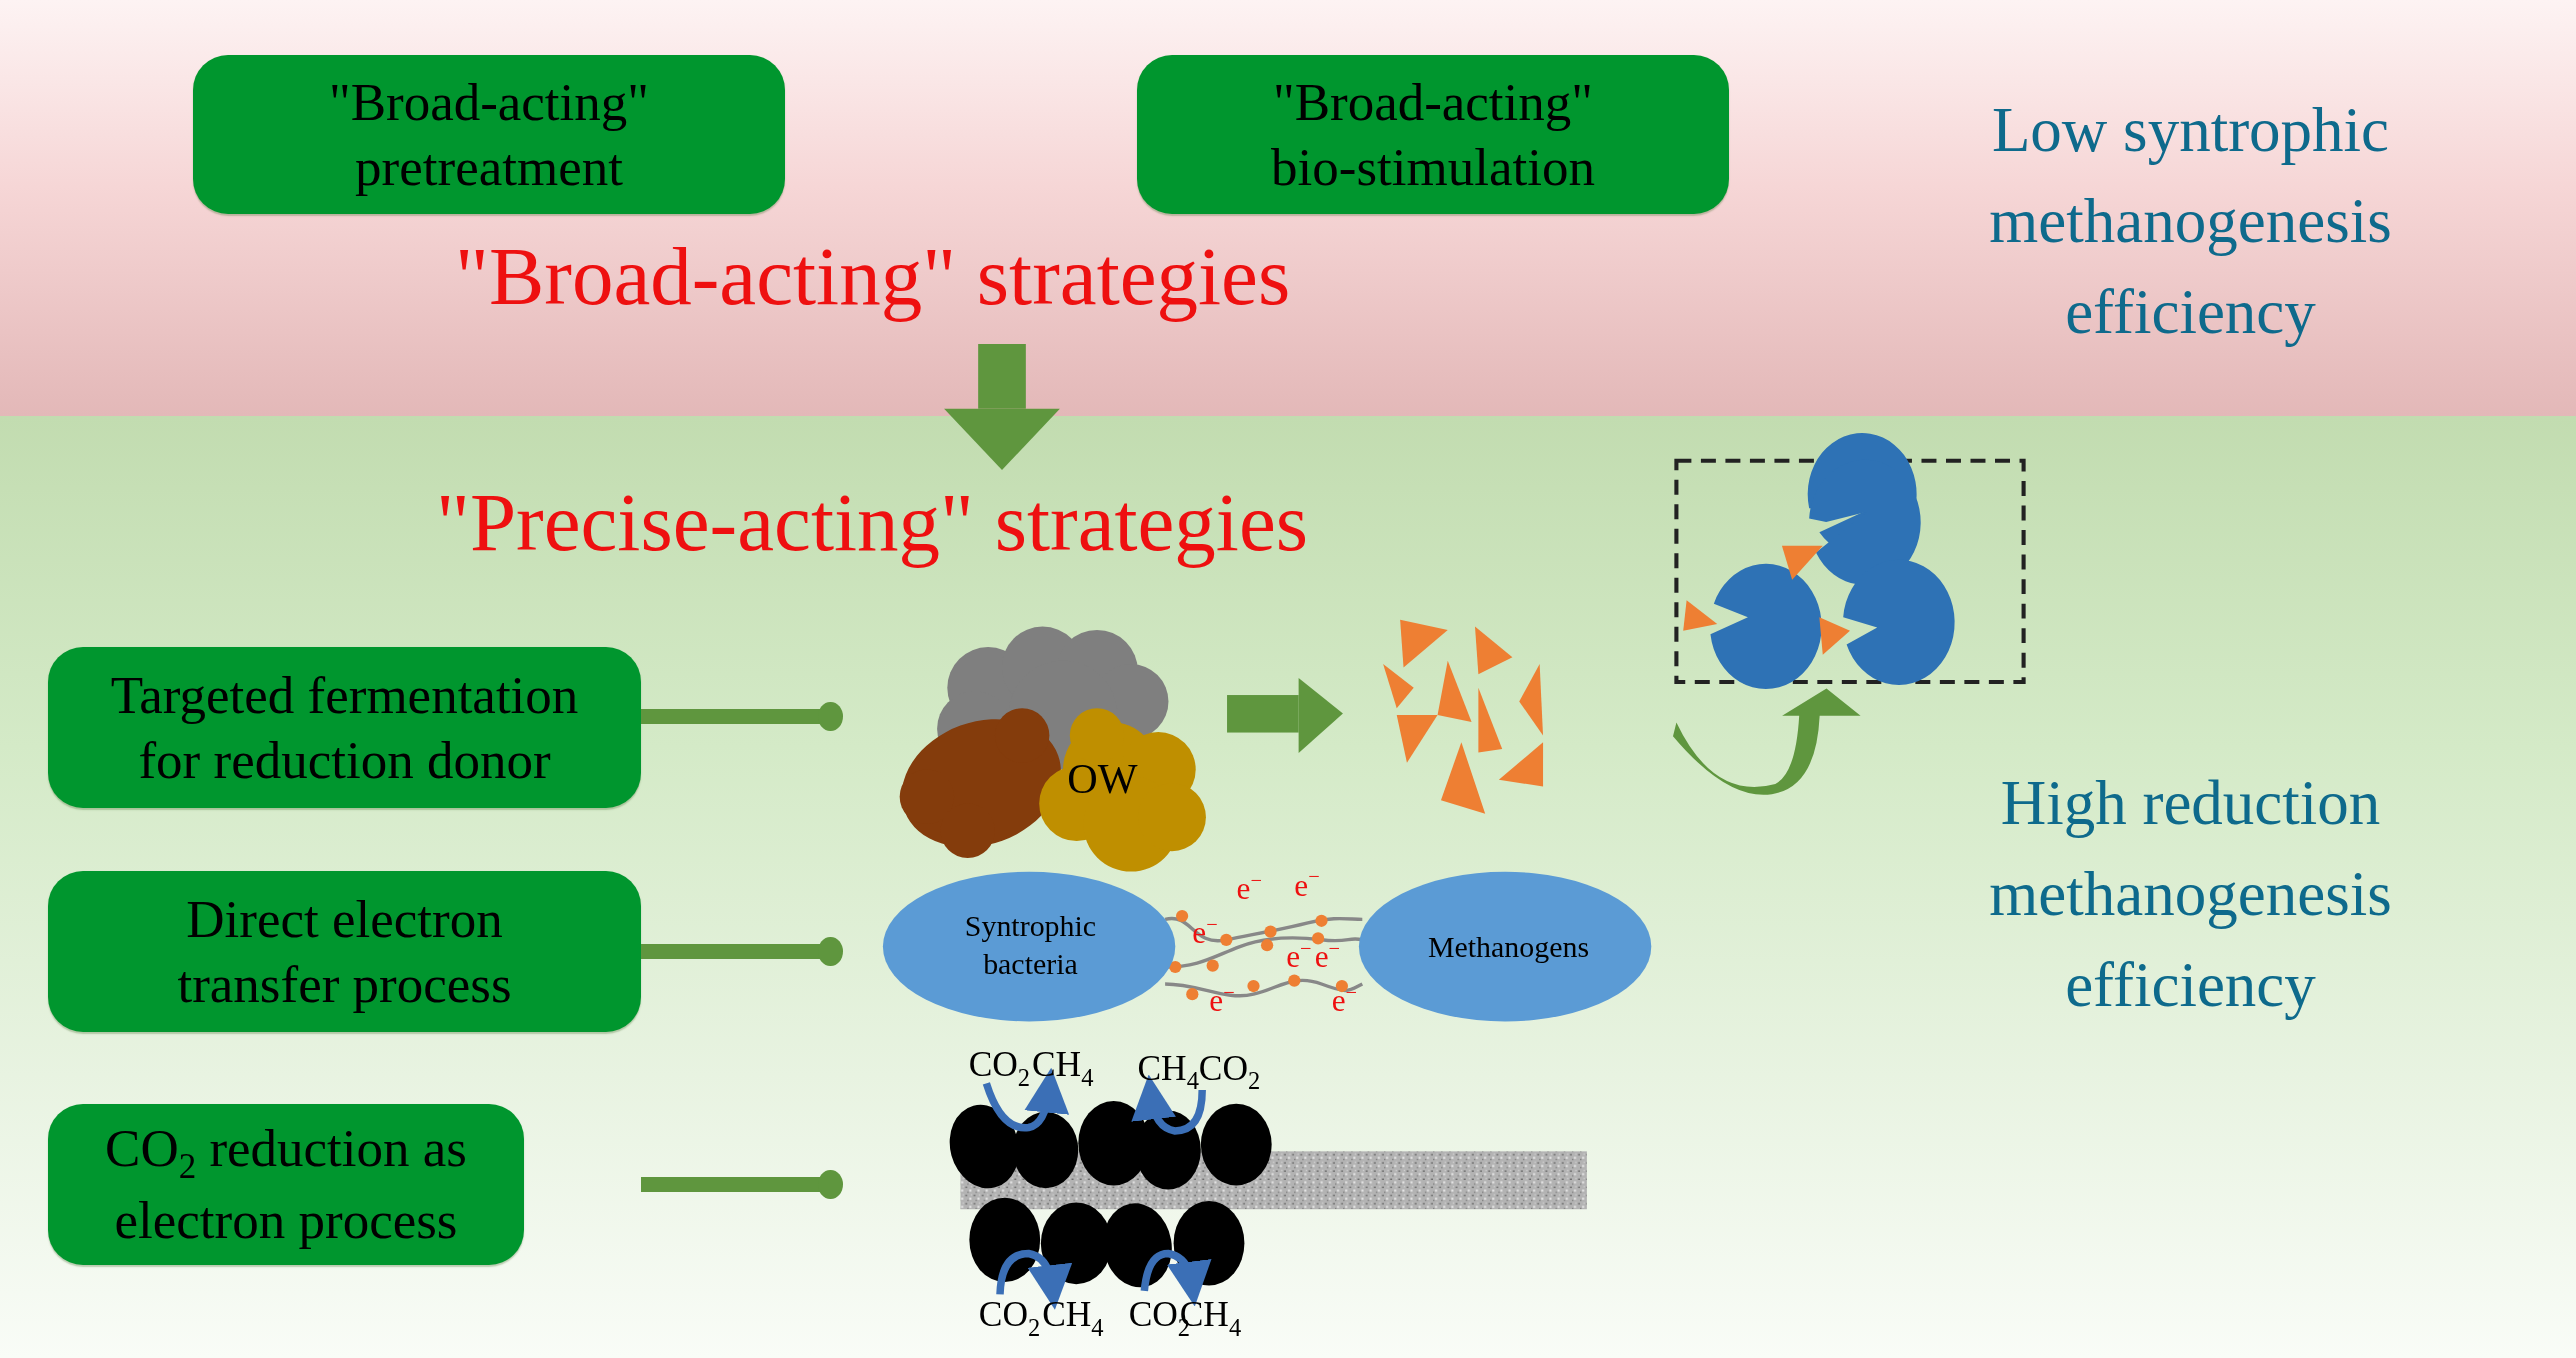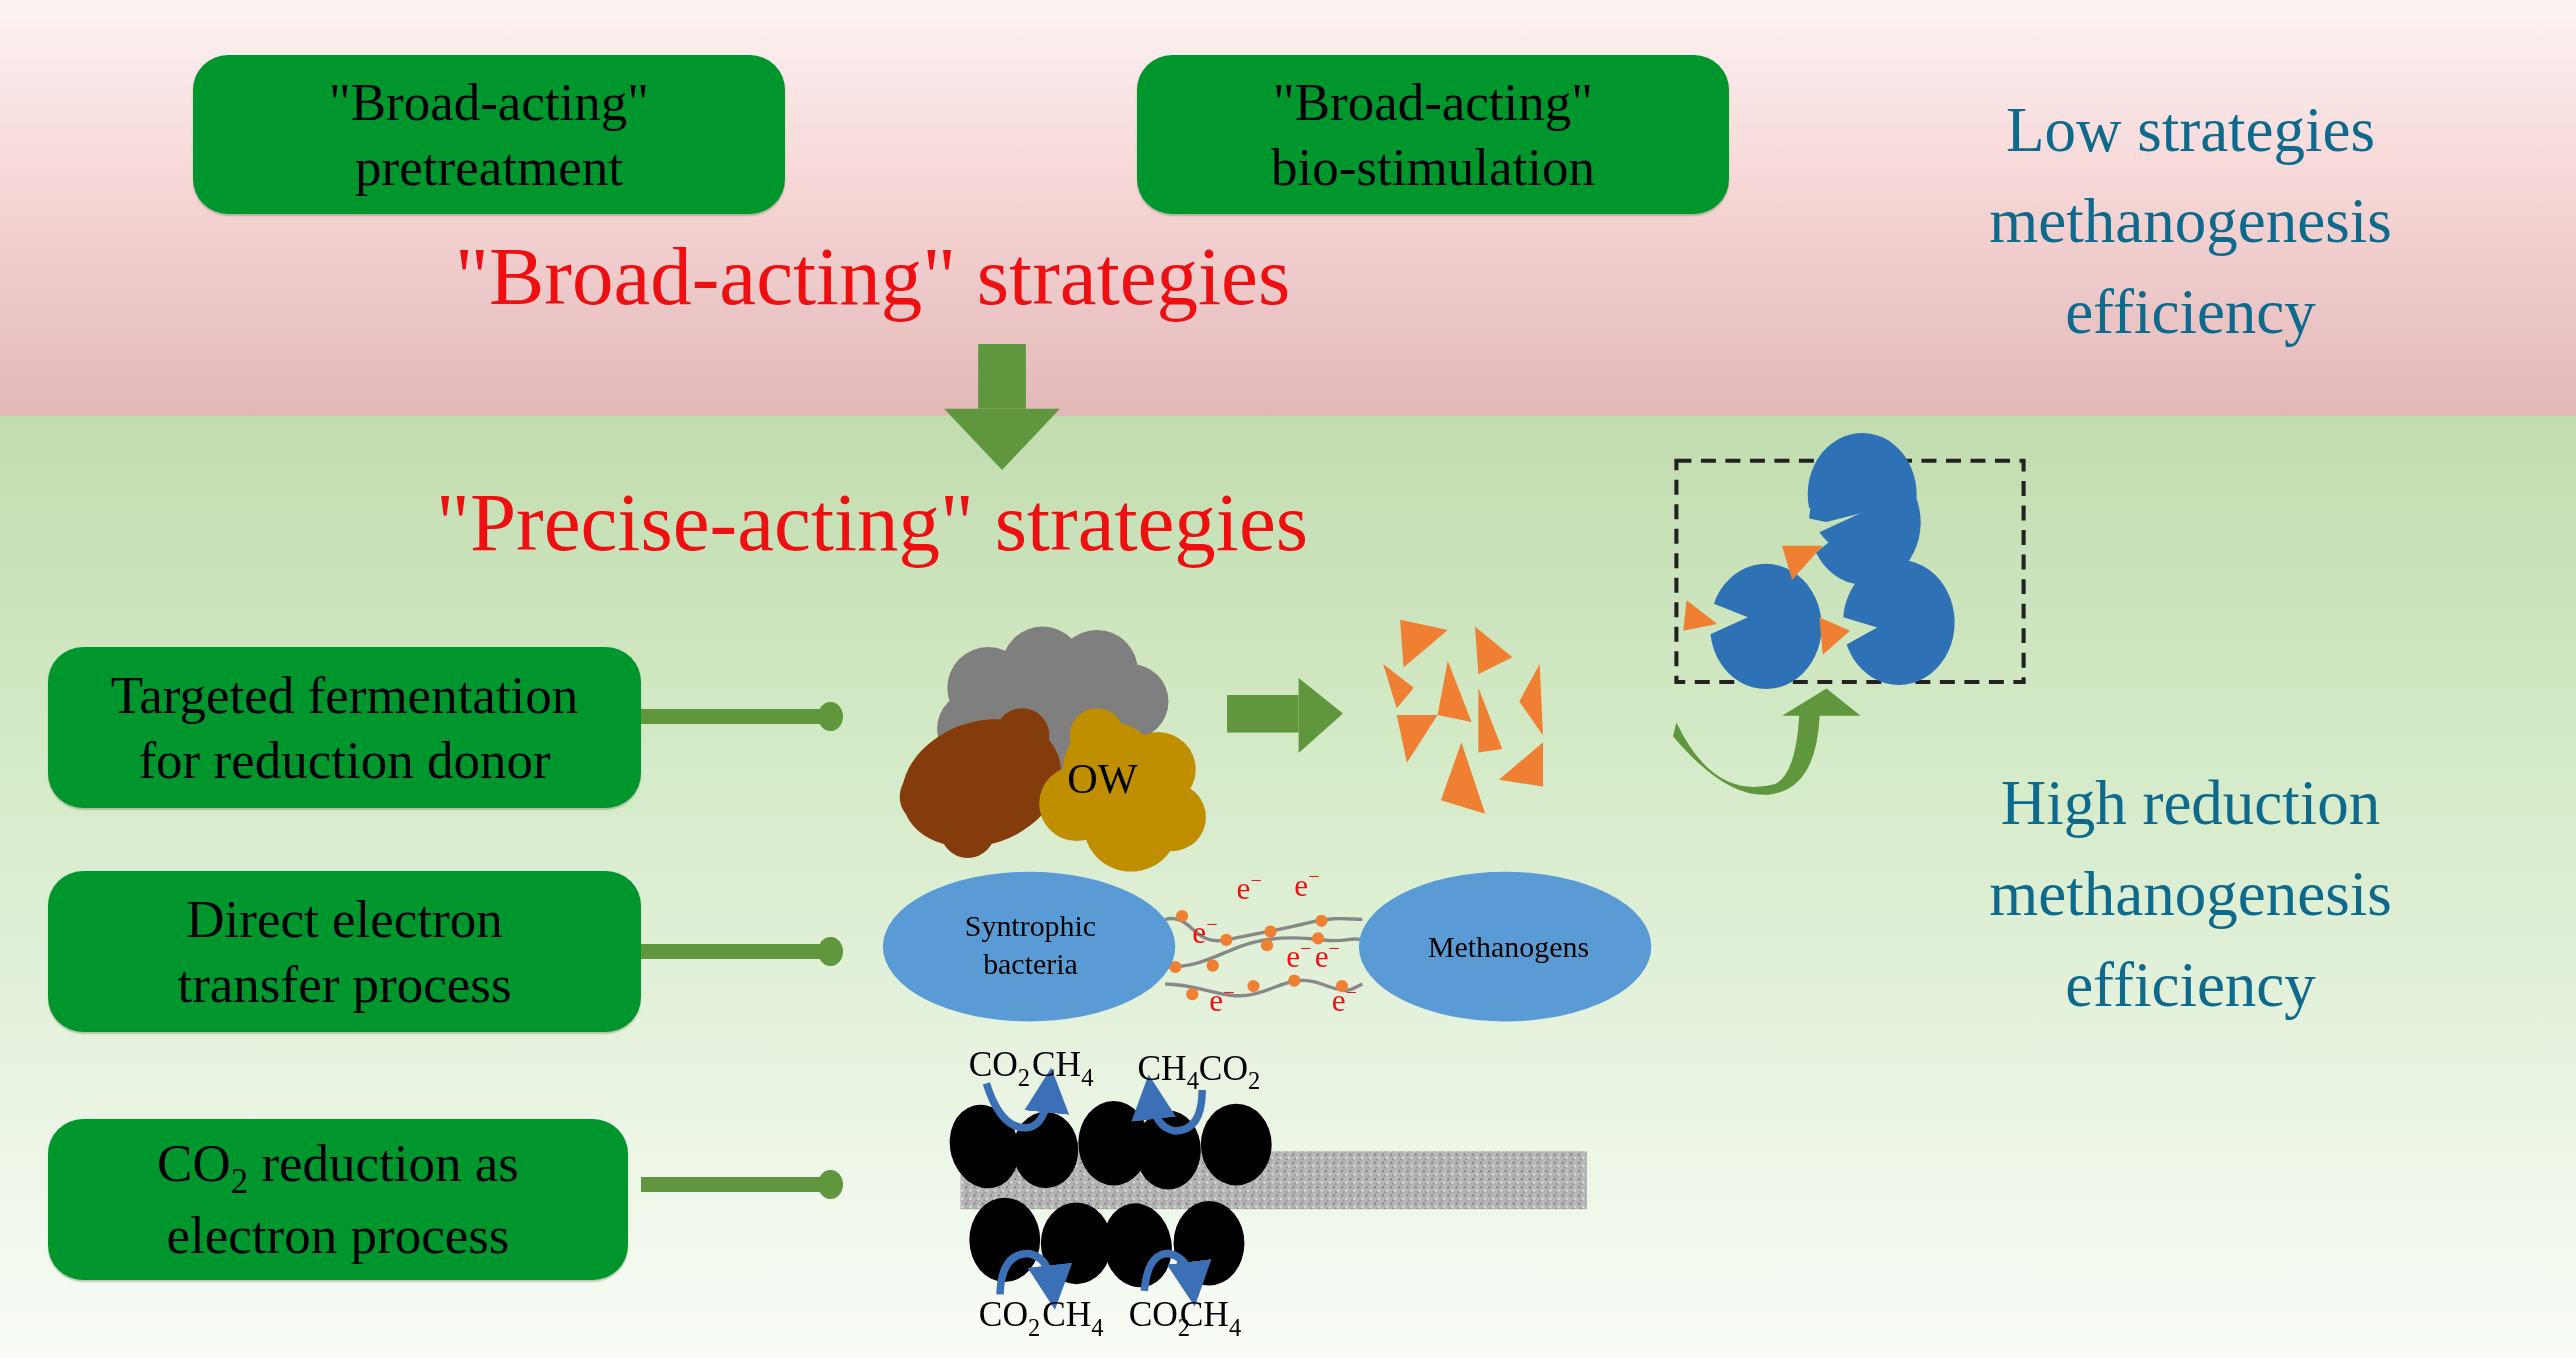--- a/index.html
+++ b/index.html
@@ -35,21 +35,21 @@
 <div class="gbox" style="left:1137px; top:55px; width:592px; height:159px;">
   <div>
     <span class="ln">"Broad-acting"</span>
     <span class="ln">bio-stimulation</span>
   </div>
 </div>
 
 <div class="title-red" style="left:455px; top:228px;">"Broad-acting" strategies</div>
 
 <div class="eff" style="left:1952px; top:85px;">
-  <div>Low strategies</div>
+  <div>Low syntrophic</div>
   <div>methanogenesis</div>
   <div>efficiency</div>
 </div>
 
 <svg style="left:944px; top:344px;" width="116" height="126" viewBox="0 0 170 185">
   <rect x="50" y="0" width="70" height="95" fill="#5f963e"></rect>
   <polygon points="0,95 170,95 85,185" fill="#5f963e"></polygon>
 </svg>
 
 <div class="title-red" style="left:436px; top:474px;">"Precise-acting" strategies</div>
@@ -59,21 +59,21 @@
     <span class="ln">Targeted fermentation</span>
     <span class="ln">for reduction donor</span>
   </div>
 </div>
 <div class="gbox" style="left:48px; top:871px; width:593px; height:161px;">
   <div>
     <span class="ln">Direct electron</span>
     <span class="ln">transfer process</span>
   </div>
 </div>
-<div class="gbox" style="left:48px; top:1104px; width:580px; height:161px;margin-top:15px;">
+<div class="gbox" style="left:48px; top:1104px; width:476px; height:161px;">
   <div>
     <span class="ln"><span>CO</span><sub style="font-size:35px;">2</sub><span> reduction as</span></span>
     <span class="ln">electron process</span>
   </div>
 </div>
 
 <div class="connector" style="left:641px; top:709px; width:184px;"></div>
 <div class="dot" style="left:818px; top:702px;"></div>
 <div class="connector" style="left:641px; top:944px; width:184px;"></div>
 <div class="dot" style="left:818px; top:937px;"></div>

